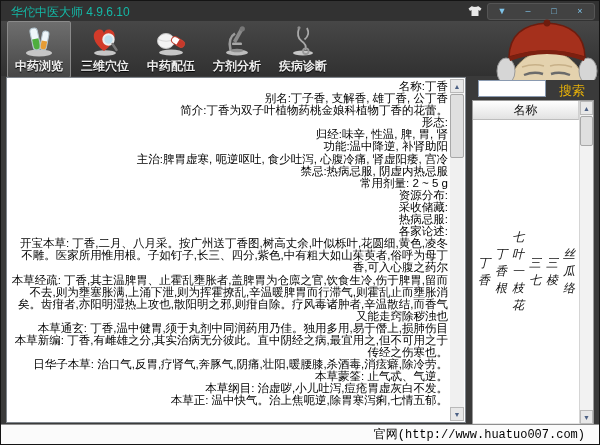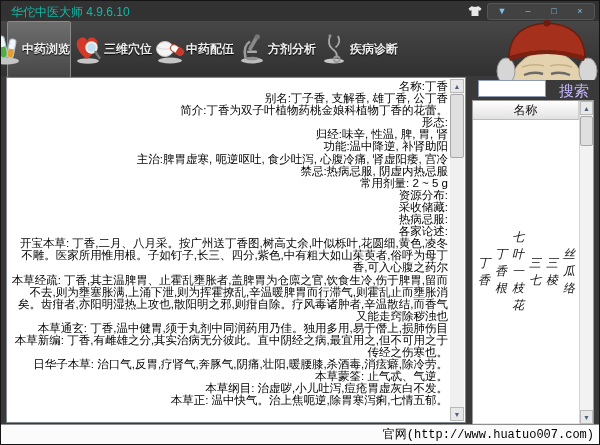--- a/index.html
+++ b/index.html
@@ -13,21 +13,21 @@
   .title-text{position:absolute;left:10px;top:3px;font-size:12px;color:#14b8a6;white-space:nowrap;}
   .win-controls{position:absolute;right:4px;top:2px;display:flex;align-items:center;gap:3px;}
   .skin-btn{width:18px;height:15px;display:flex;align-items:center;justify-content:center;}
   .ctl-group{display:flex;gap:2px;background:#424242;border:1px solid #555;border-radius:3px;padding:1px 2px;}
   .ctl-btn{width:24px;height:13px;display:flex;align-items:center;justify-content:center;
            color:#7ec3e8;font-size:9px;line-height:1;border-radius:2px;}
 
   
   .toolbar{position:absolute;top:20px;left:0;right:0;height:55px;
            background:linear-gradient(#474747,#313131);display:flex;align-items:flex-start;padding-left:6px;}
-  .tb-btn{width:62px;height:53px;margin-right:18px;display:flex;flex-direction:row;
+  .tb-btn{width:62px;height:53px;margin-right:2px;display:flex;flex-direction:column;
           align-items:center;justify-content:flex-end;padding-bottom:2px;border:1px solid transparent;}
   .tb-btn.selected{background:linear-gradient(#6e6e6e,#474747);border:1px solid #8a8a8a;border-radius:2px;}
   .tb-icon{width:32px;height:32px;flex:0 0 auto;}
   .tb-label{font-size:12px;font-weight:bold;color:#efefef;white-space:nowrap;margin-top:1px;
             text-shadow:0 1px 1px #000;}
 
   
   .avatar{position:absolute;top:16px;right:1px;width:106px;height:63px;z-index:6;overflow:hidden;}
 
   
@@ -43,36 +43,36 @@
           box-sizing:border-box;display:flex;align-items:center;justify-content:center;
           font-size:7px;color:#4d6185;line-height:1;}
   .sb-up{top:0;}
   .sb-down{bottom:0;}
   .sb-thumb{position:absolute;left:0;width:14px;background:#dfdfdf;border:1px solid #a8a8a8;
             border-radius:2px;box-sizing:border-box;}
 
   
   .search-input{position:absolute;left:477px;top:79px;width:68px;height:17px;border:1px solid #8a9ab0;
                 box-sizing:border-box;font-size:11px;padding:1px 3px;background:#fff;outline:none;}
-  .search-label{position:absolute;left:558px;top:81px;font-size:15px;color:#c4b5fd;cursor:pointer;}
+  .search-label{position:absolute;left:558px;top:81px;font-size:13px;color:#eab308;cursor:pointer;}
   .side-table{position:absolute;left:471px;top:99px;width:122px;height:325px;background:#fff;
               border:1px solid #9a9a9a;box-sizing:border-box;}
   .s-header{position:absolute;left:0;top:0;right:14px;height:19px;
             background:linear-gradient(#ffffff,#e2e2e2);border-bottom:1px solid #bdbdbd;
             border-right:1px solid #d0d0d0;display:flex;align-items:center;justify-content:center;
             font-size:12px;color:#111;box-sizing:border-box;}
   .s-rows{position:absolute;left:0;top:19px;right:14px;bottom:0;display:flex;flex-direction:row;overflow:hidden;font-style:italic;}
   .s-row{flex:1 1 0;border-bottom:1px solid #e4e4e4;display:flex;align-items:center;
          padding-left:5px;font-size:12px;color:#111;}
   .s-scroll{position:absolute;top:0;bottom:0;right:0;width:14px;background:#f2f2f2;border-left:1px solid #d5d5d5;box-sizing:border-box;}
 
   
   .statusbar{position:absolute;left:0;right:0;bottom:0;height:19px;background:#fbfbfb;
              border-top:1px solid #8e8e8e;display:flex;align-items:center;justify-content:flex-end;
-             padding-right:5px;font-size:12px;color:#000;font-family:"Liberation Mono","DejaVu Sans Mono",monospace;}
+             padding-right:14px;font-size:12px;color:#000;font-family:"Liberation Mono","DejaVu Sans Mono",monospace;}
 </style>
 </head>
 <body>
 
 <div class="window">
 
   <div class="titlebar">
     <div class="title-text">华佗中医大师 4.9.6.10</div>
     <div class="win-controls">
       <div class="skin-btn">

